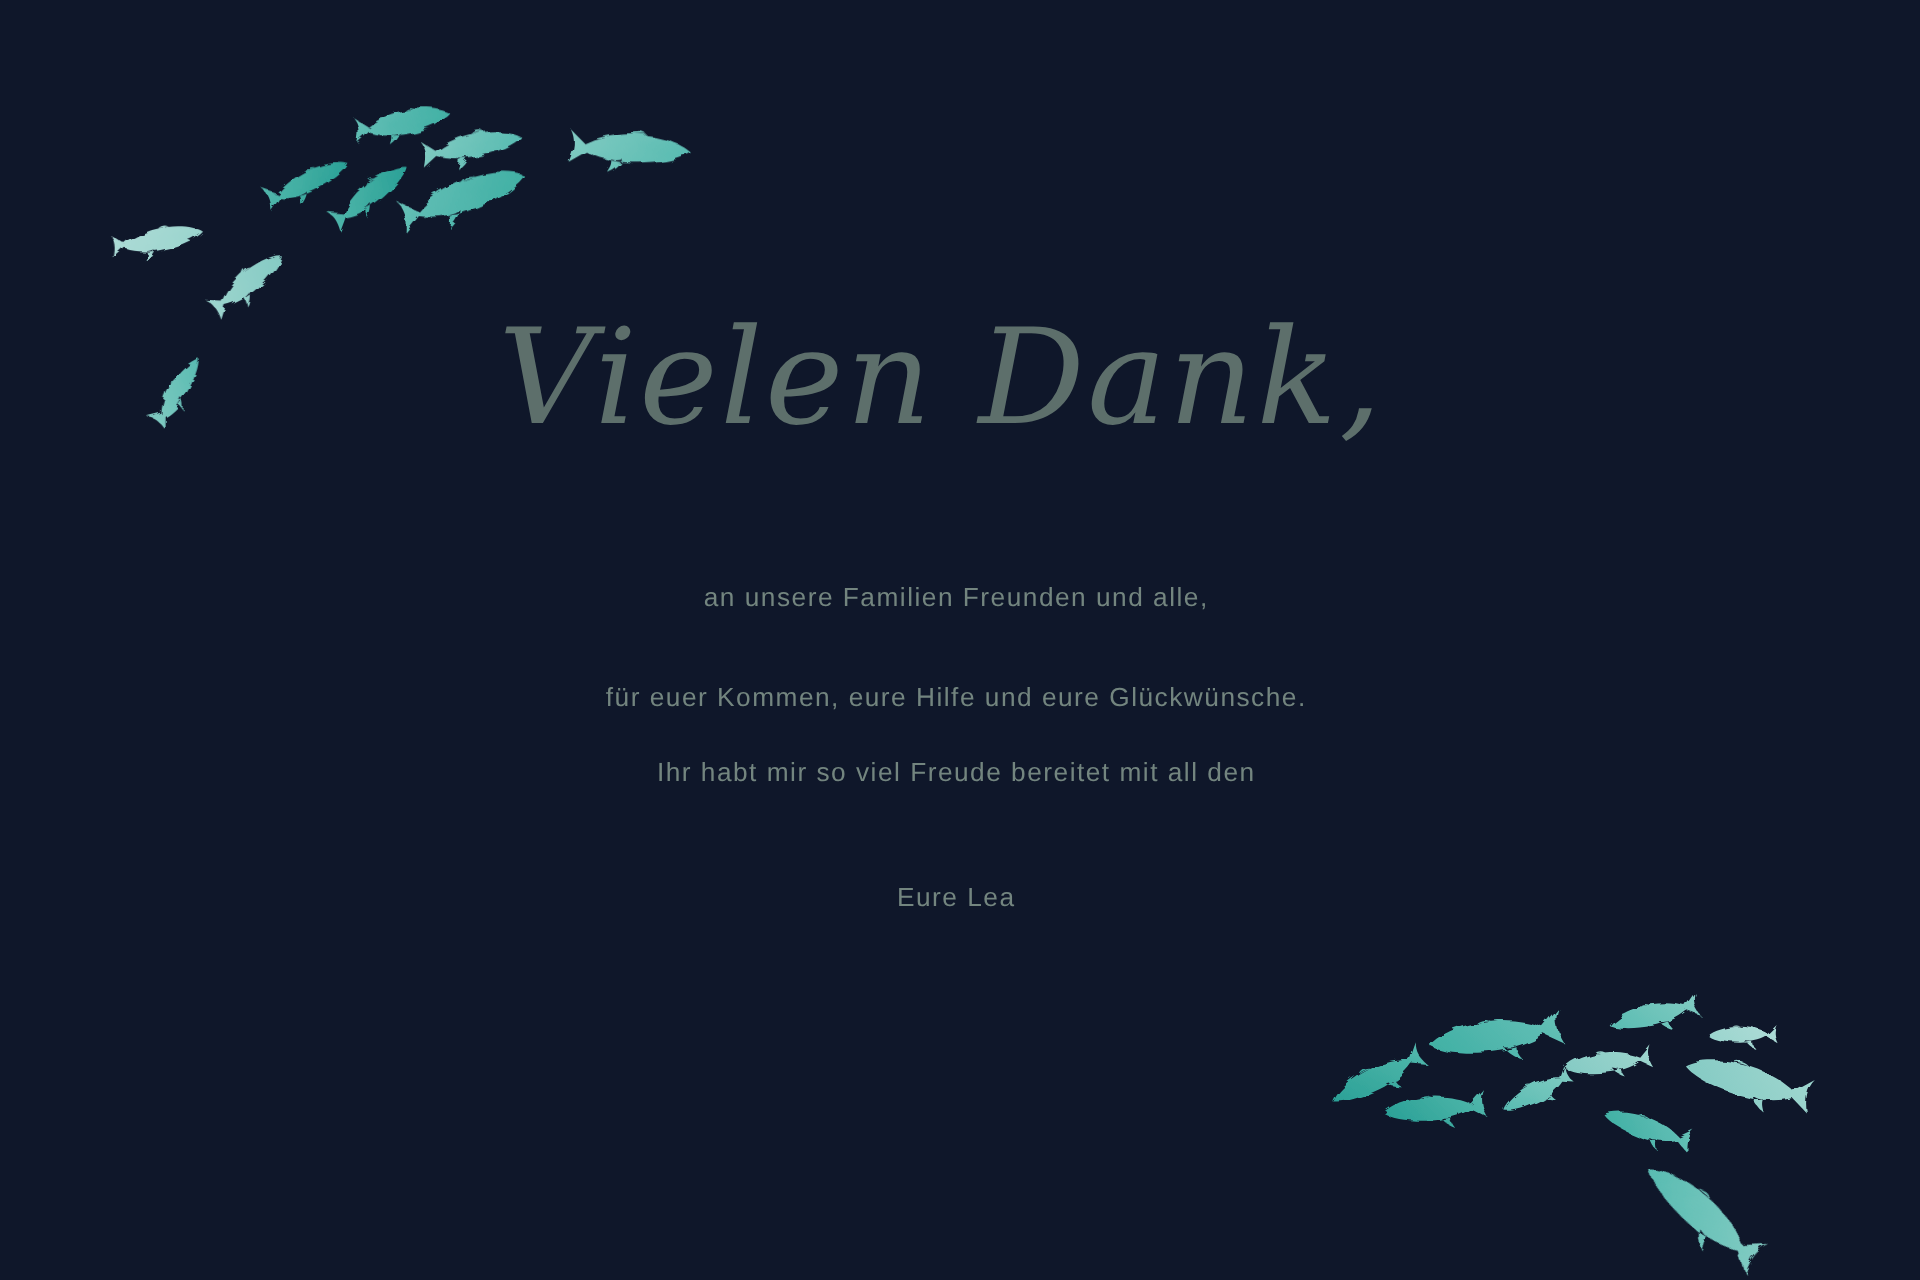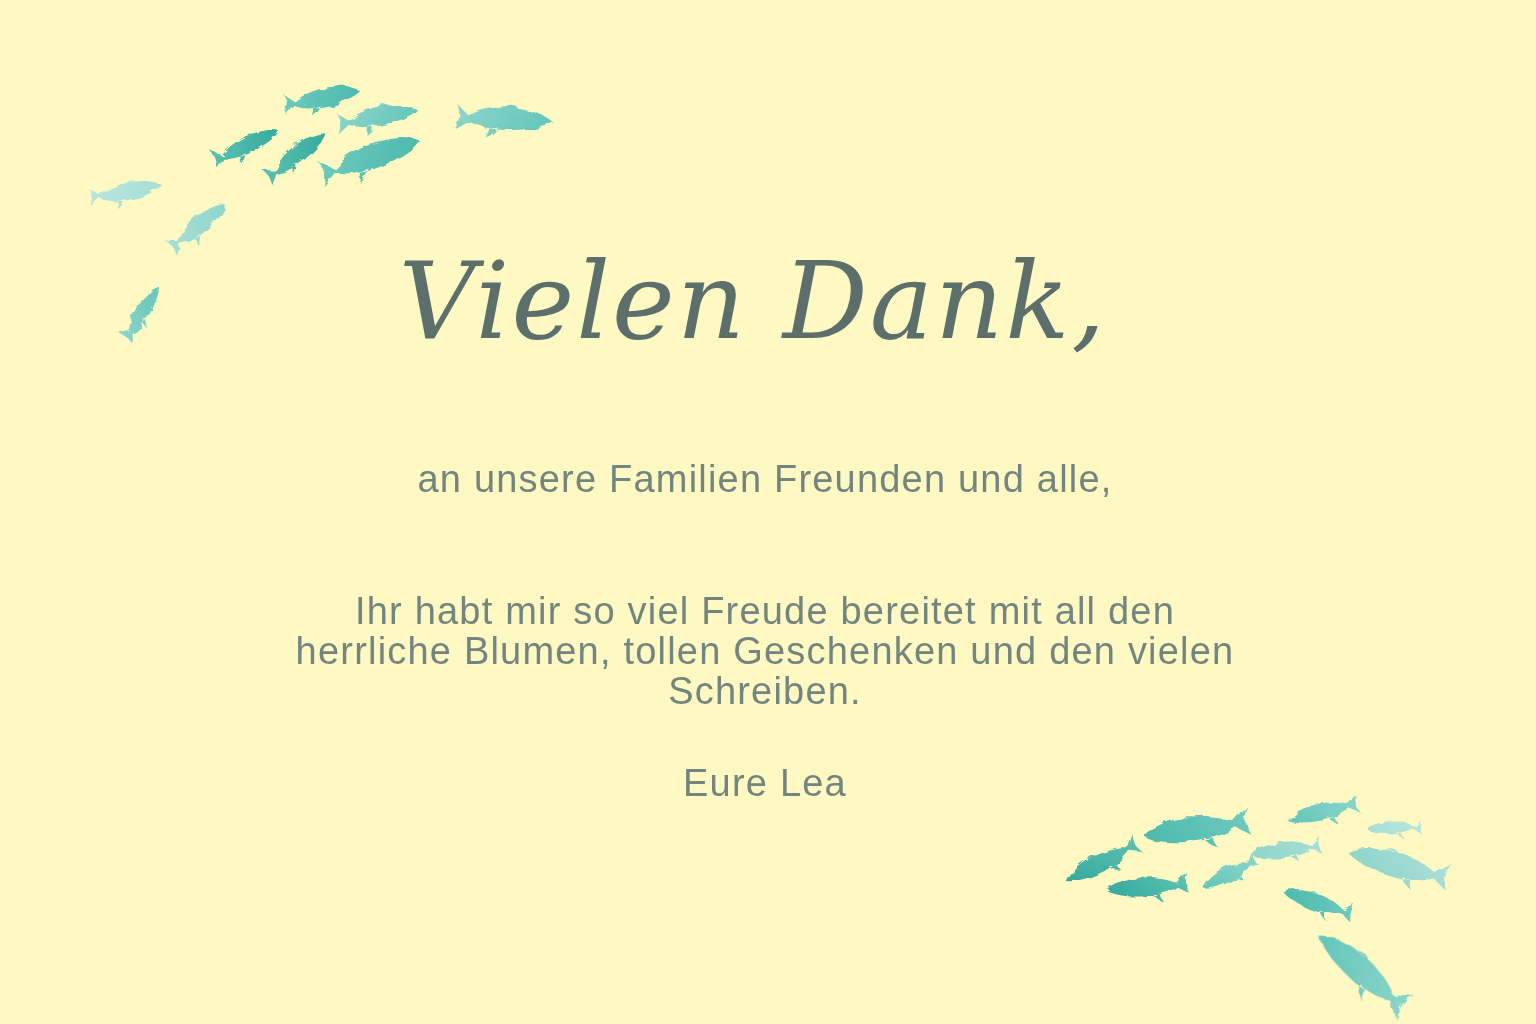--- a/index.html
+++ b/index.html
@@ -1,19 +1,19 @@
 <!DOCTYPE html>
 <html><head>
 <meta charset="utf-8">
 <style>
   html,body{margin:0;padding:0;background:#e8e8e8;}
   .stage{
     position:relative;
     width:1536px;height:1024px;
-    background:#fef9c3;
+    background:#0f172a;
     overflow:hidden;
     font-family:"Liberation Sans",sans-serif;
   }
   .title{
     position:absolute;
     left:753px;top:238px;
     transform:translateX(-50%);
     white-space:nowrap;
     font-family:"DejaVu Serif",serif;
     font-style:italic;
@@ -22,27 +22,27 @@
     letter-spacing:2px;
     color:#5d6f6b;
     line-height:1.2;
   }
   .text-block{
     position:absolute;
     left:765px;top:459px;
     transform:translateX(-50%);
     width:1100px;
     text-align:center;
-    font-size:38px;
+    font-size:21px;
     line-height:40px;
     letter-spacing:1.2px;
     color:#73857f;
   }
   .text-block p{margin:0;}
-  .text-block p + p{margin-top:52px;}
+  .text-block p + p{margin-top:20px;}
   .signature{margin-top:40px;text-align:center;}
   .school{position:absolute;}
   .school-tl{left:70px;top:70px;}
   .school-br{left:1030px;top:780px;}
 </style>
 </head>
 <body>
 
 <div class="stage">
 
@@ -100,24 +100,25 @@
       <use href="#fishShape" fill="url(#gMed)" transform="translate(72,243) rotate(-55) scale(0.65)"></use>
     </g>
   </svg>
 
   <div class="title">Vielen Dank,</div>
 
   <div class="text-block">
     <p>
       <span>an unsere Familien Freunden und alle,</span><br>
       <br>
+      <span>für euer Kommen, eure Hilfe und eure Glückwünsche.</span>
     </p>
     <p>
       <span>Ihr habt mir so viel Freude bereitet mit all den</span><br>
-      <span>herrliche Blumen, tollen Geschenken und den vielen Schreiben.</span><br>
+      <br>
     </p>
     <p class="signature">Eure Lea</p>
   </div>
 
   <svg class="school school-br" width="506" height="244" viewBox="0 0 506 244">
     <g filter="url(#wc)" opacity="0.96">
       <use href="#fishShape" fill="url(#gDark)" transform="translate(72,82) rotate(-30) scale(-0.85,0.85)"></use>
       <use href="#fishShape" fill="url(#gDark)" transform="translate(118,107) rotate(-8) scale(-0.85,0.85)"></use>
       <use href="#fishShape" fill="url(#gMedDark)" transform="translate(167,49) rotate(-10) scale(-1.12,1.12)"></use>
       <use href="#fishShape" fill="url(#gMed)" transform="translate(200,94) rotate(-31) scale(-0.63,0.63)"></use>

